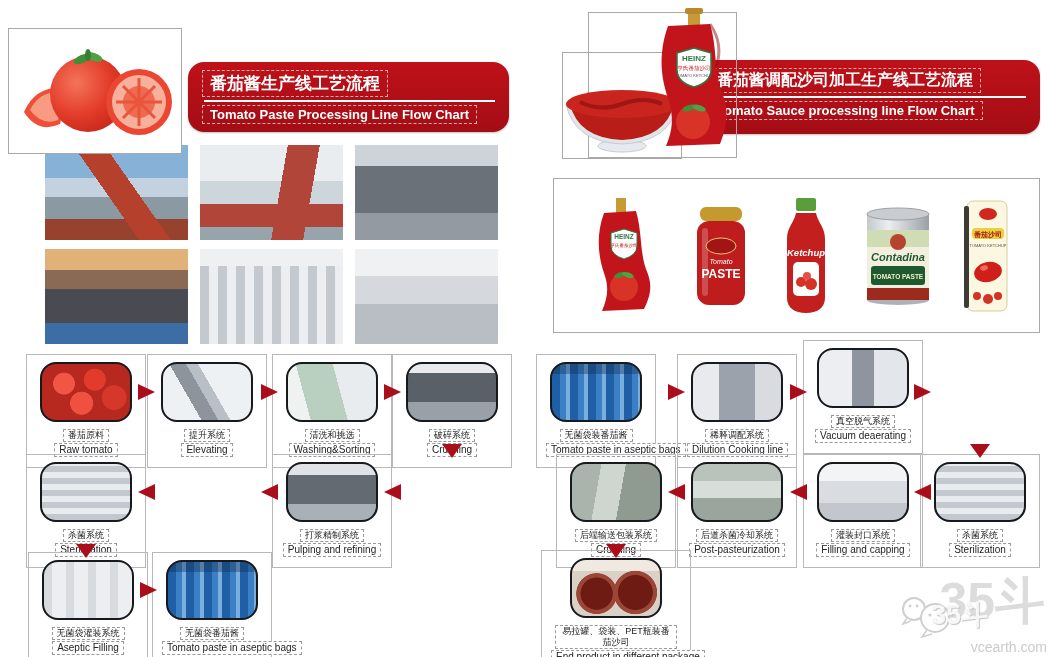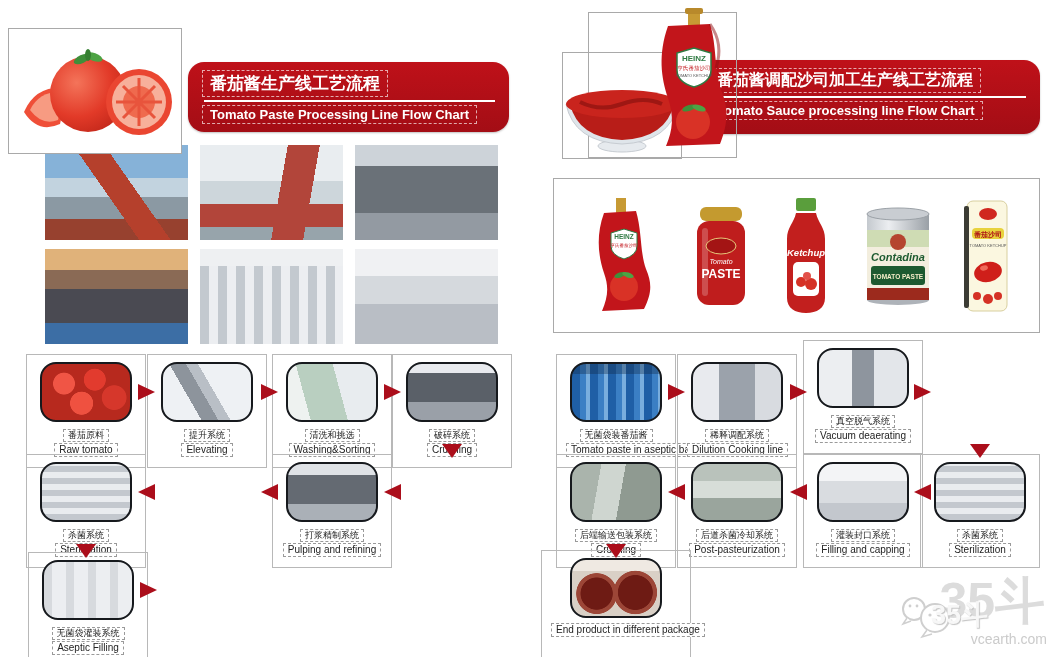--- a/index.html
+++ b/index.html
@@ -89,21 +89,21 @@
   .arr-l{border-top:8px solid rgba(0,0,0,0);border-bottom:8px solid rgba(0,0,0,0);
          border-right:17px solid var(--arrow-red,#ab0e1b);}
   .arr-d{border-left:10px solid rgba(0,0,0,0);border-right:10px solid rgba(0,0,0,0);
          border-top:14px solid var(--arrow-red,#ab0e1b);}
 
   
   #watermark{position:absolute;right:6px;bottom:2px;width:150px;height:80px;z-index:6;}
   #wm-big{position:absolute;right:6px;top:-2px;font-size:50px;font-weight:bold;color:#dcdcdc;line-height:56px;}
   #wm-overlay{position:absolute;left:30px;top:22px;font-size:27px;font-weight:bold;color:#f7f7f7;
               text-shadow:1px 1px 1px #c2c2c2;}
-  #wm-site{position:absolute;right:4px;bottom:8px;font-size:14px;color:#cbcbcb;text-align:right;}
+  #wm-site{position:absolute;right:4px;bottom:0px;font-size:14px;color:#cbcbcb;text-align:right;}
   #wm-icon{position:absolute;left:-4px;top:16px;}
 
   svg text{font-family:"Liberation Sans","DejaVu Sans",sans-serif;}
 </style>
 </head>
 <body>
 
 <div id="stage">
 
   <div id="tomato-box" class="gframe"></div>
@@ -265,23 +265,28 @@
   <div class="arr arr-l" style="left:138px;top:484px"></div>
   <div class="arr arr-l" style="left:261px;top:484px"></div>
   <div class="arr arr-l" style="left:384px;top:484px"></div>
   <div class="arr arr-d" style="left:76px;top:544px"></div>
 
   <div class="node" style="left:38px;top:560px">
     <div class="machine m-filler"></div>
     <div class="lbl-cn"><span>无菌袋灌装系统</span></div>
     <div class="lbl-en"><span>Aseptic Filling</span></div>
   </div>
+  <div class="node" style="left:162px;top:560px">
+    <div class="machine m-drums"></div>
+    <div class="lbl-cn"><span>无菌袋番茄酱</span></div>
+    <div class="lbl-en"><span>Tomato paste in aseptic bags</span></div>
+  </div>
   <div class="arr arr-r" style="left:140px;top:582px"></div>
 
-  <div class="node" style="left:566px;top:362px">
+  <div class="node" style="left:546px;top:362px">
     <div class="machine m-drums"></div>
     <div class="lbl-cn"><span>无菌袋装番茄酱</span></div>
     <div class="lbl-en"><span>Tomato paste in aseptic bags</span></div>
   </div>
   <div class="node" style="left:687px;top:362px">
     <div class="machine m-tank-v"></div>
     <div class="lbl-cn"><span>稀释调配系统</span></div>
     <div class="lbl-en"><span>Dilution Cooking line</span></div>
   </div>
   <div class="node" style="left:813px;top:348px">
@@ -314,20 +319,21 @@
     <div class="lbl-cn"><span>杀菌系统</span></div>
     <div class="lbl-en"><span>Sterilization</span></div>
   </div>
   <div class="arr arr-l" style="left:668px;top:484px"></div>
   <div class="arr arr-l" style="left:790px;top:484px"></div>
   <div class="arr arr-l" style="left:914px;top:484px"></div>
   <div class="arr arr-d" style="left:606px;top:544px"></div>
 
   <div class="node wide" style="left:551px;top:558px">
     <div class="machine m-cans"></div>
+    <div class="lbl-cn"><span>易拉罐、袋装、PET瓶装番茄沙司</span></div>
     <div class="lbl-en"><span>End product in different package</span></div>
   </div>
 
   <div id="watermark">
     <div id="wm-big">35斗</div>
     <svg id="wm-icon" width="58" height="48" viewBox="0 0 58 48">
       <circle cx="17" cy="18" r="11" fill="#fff" stroke="#cfcfcf" stroke-width="2"></circle>
       <circle cx="13" cy="15" r="1.4" fill="#cfcfcf"></circle>
         <circle cx="20" cy="15" r="1.4" fill="#cfcfcf"></circle>
       <path d="M10,27 l-4,6 l8,-3" fill="#fff" stroke="#cfcfcf" stroke-width="1.5"></path>

